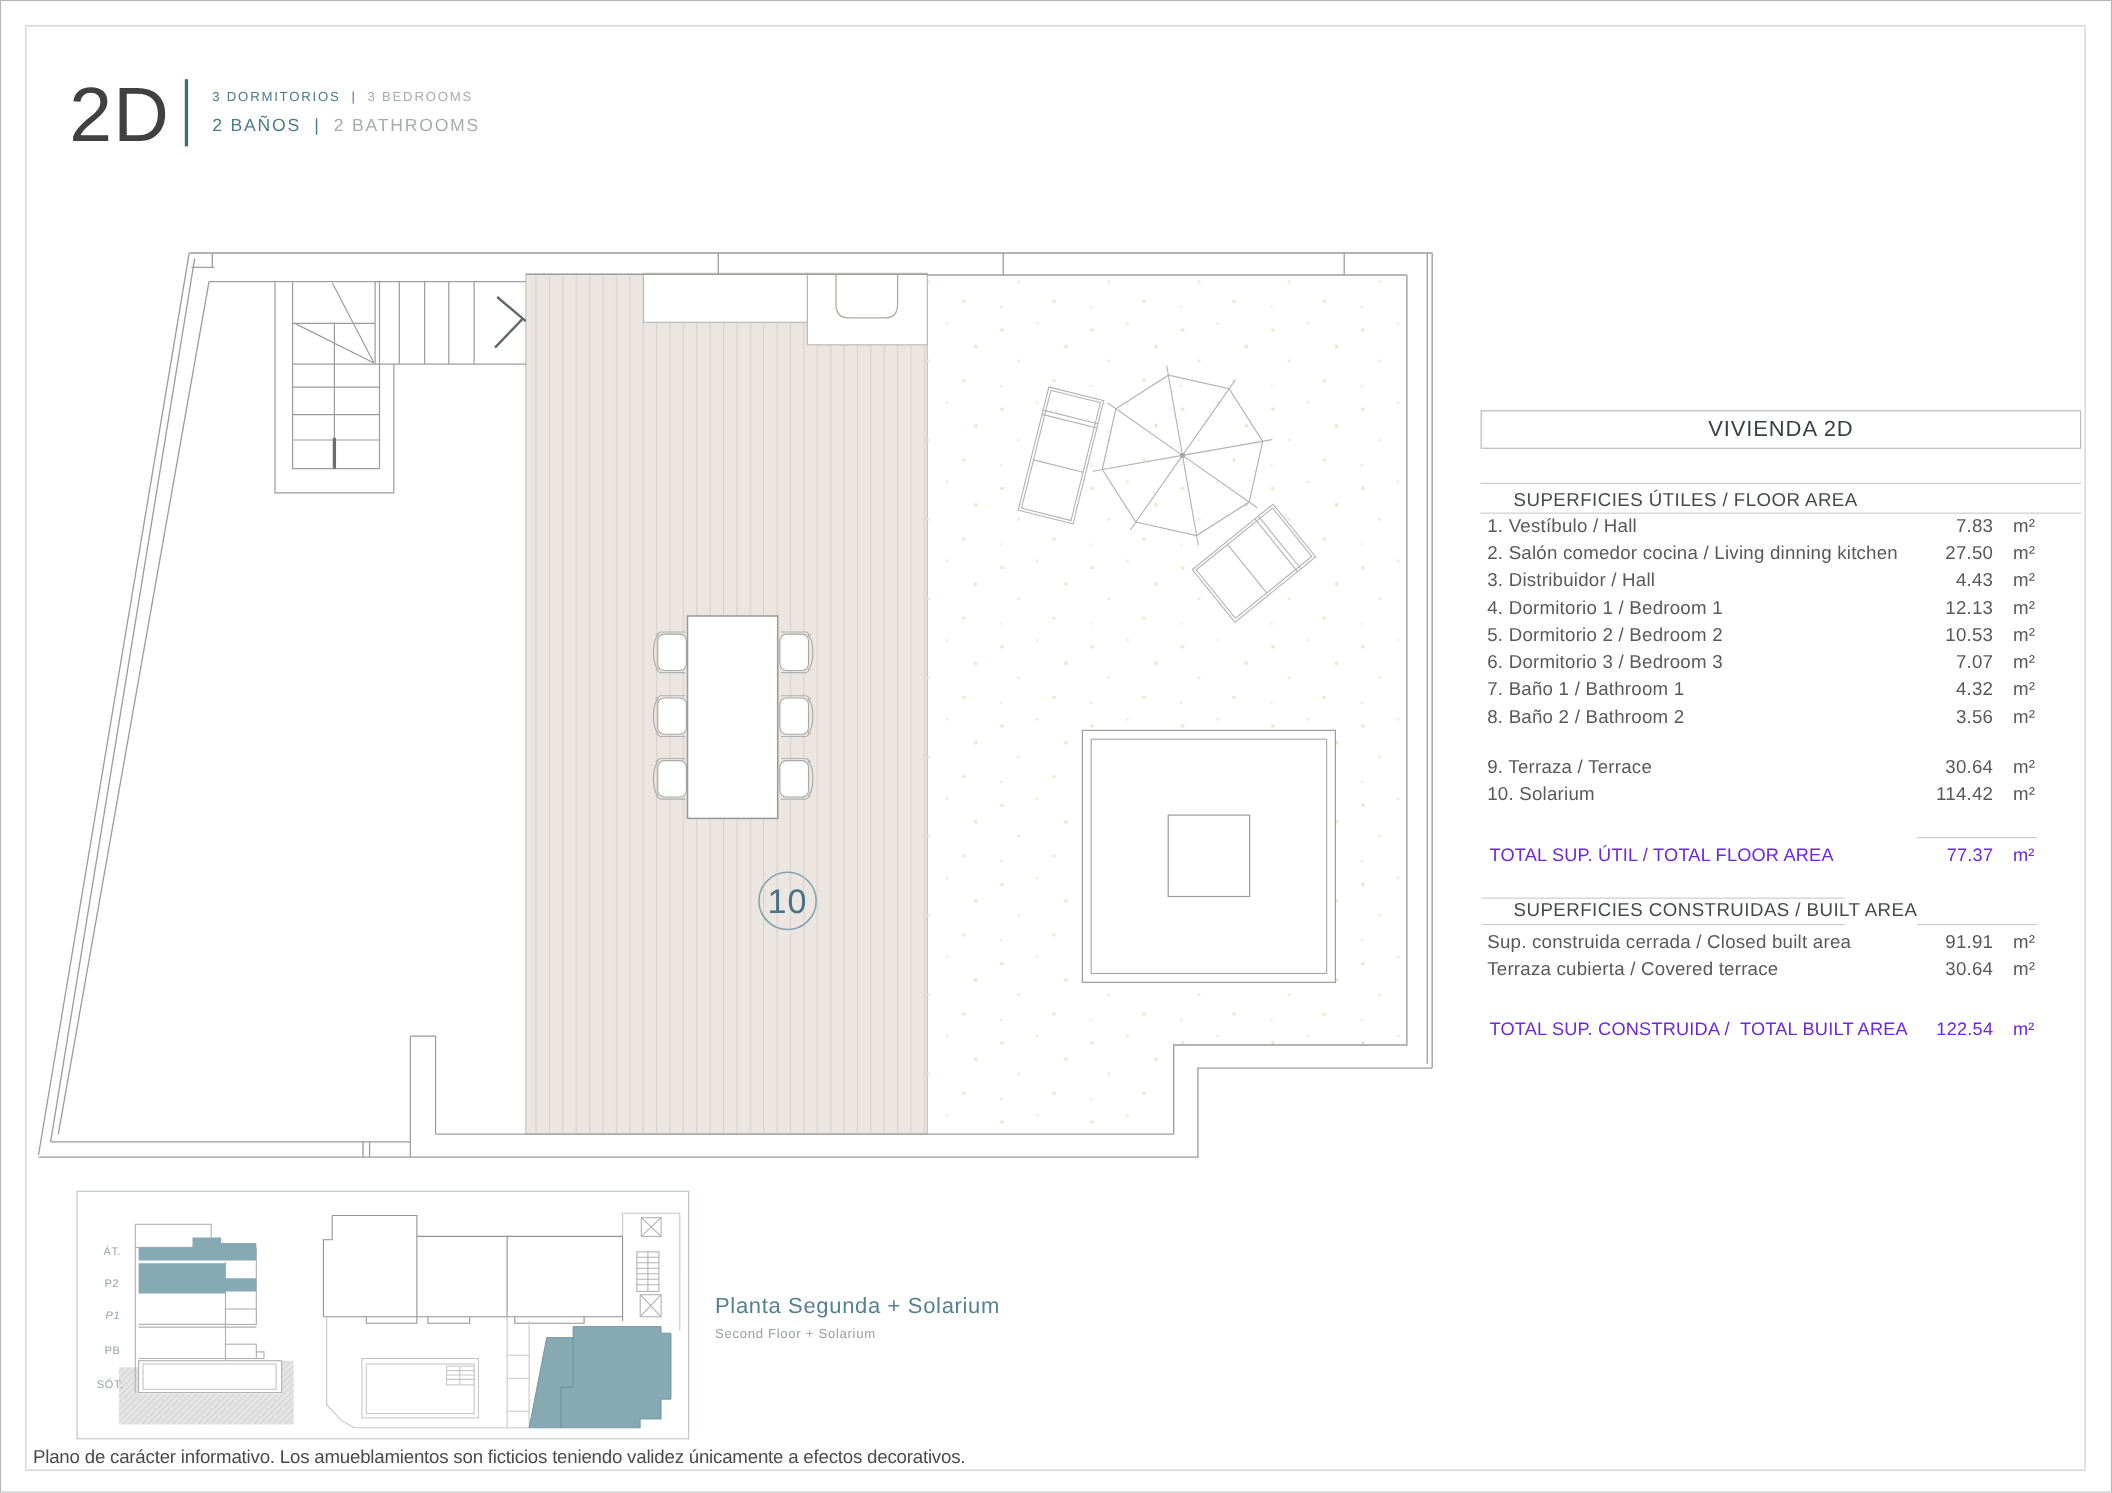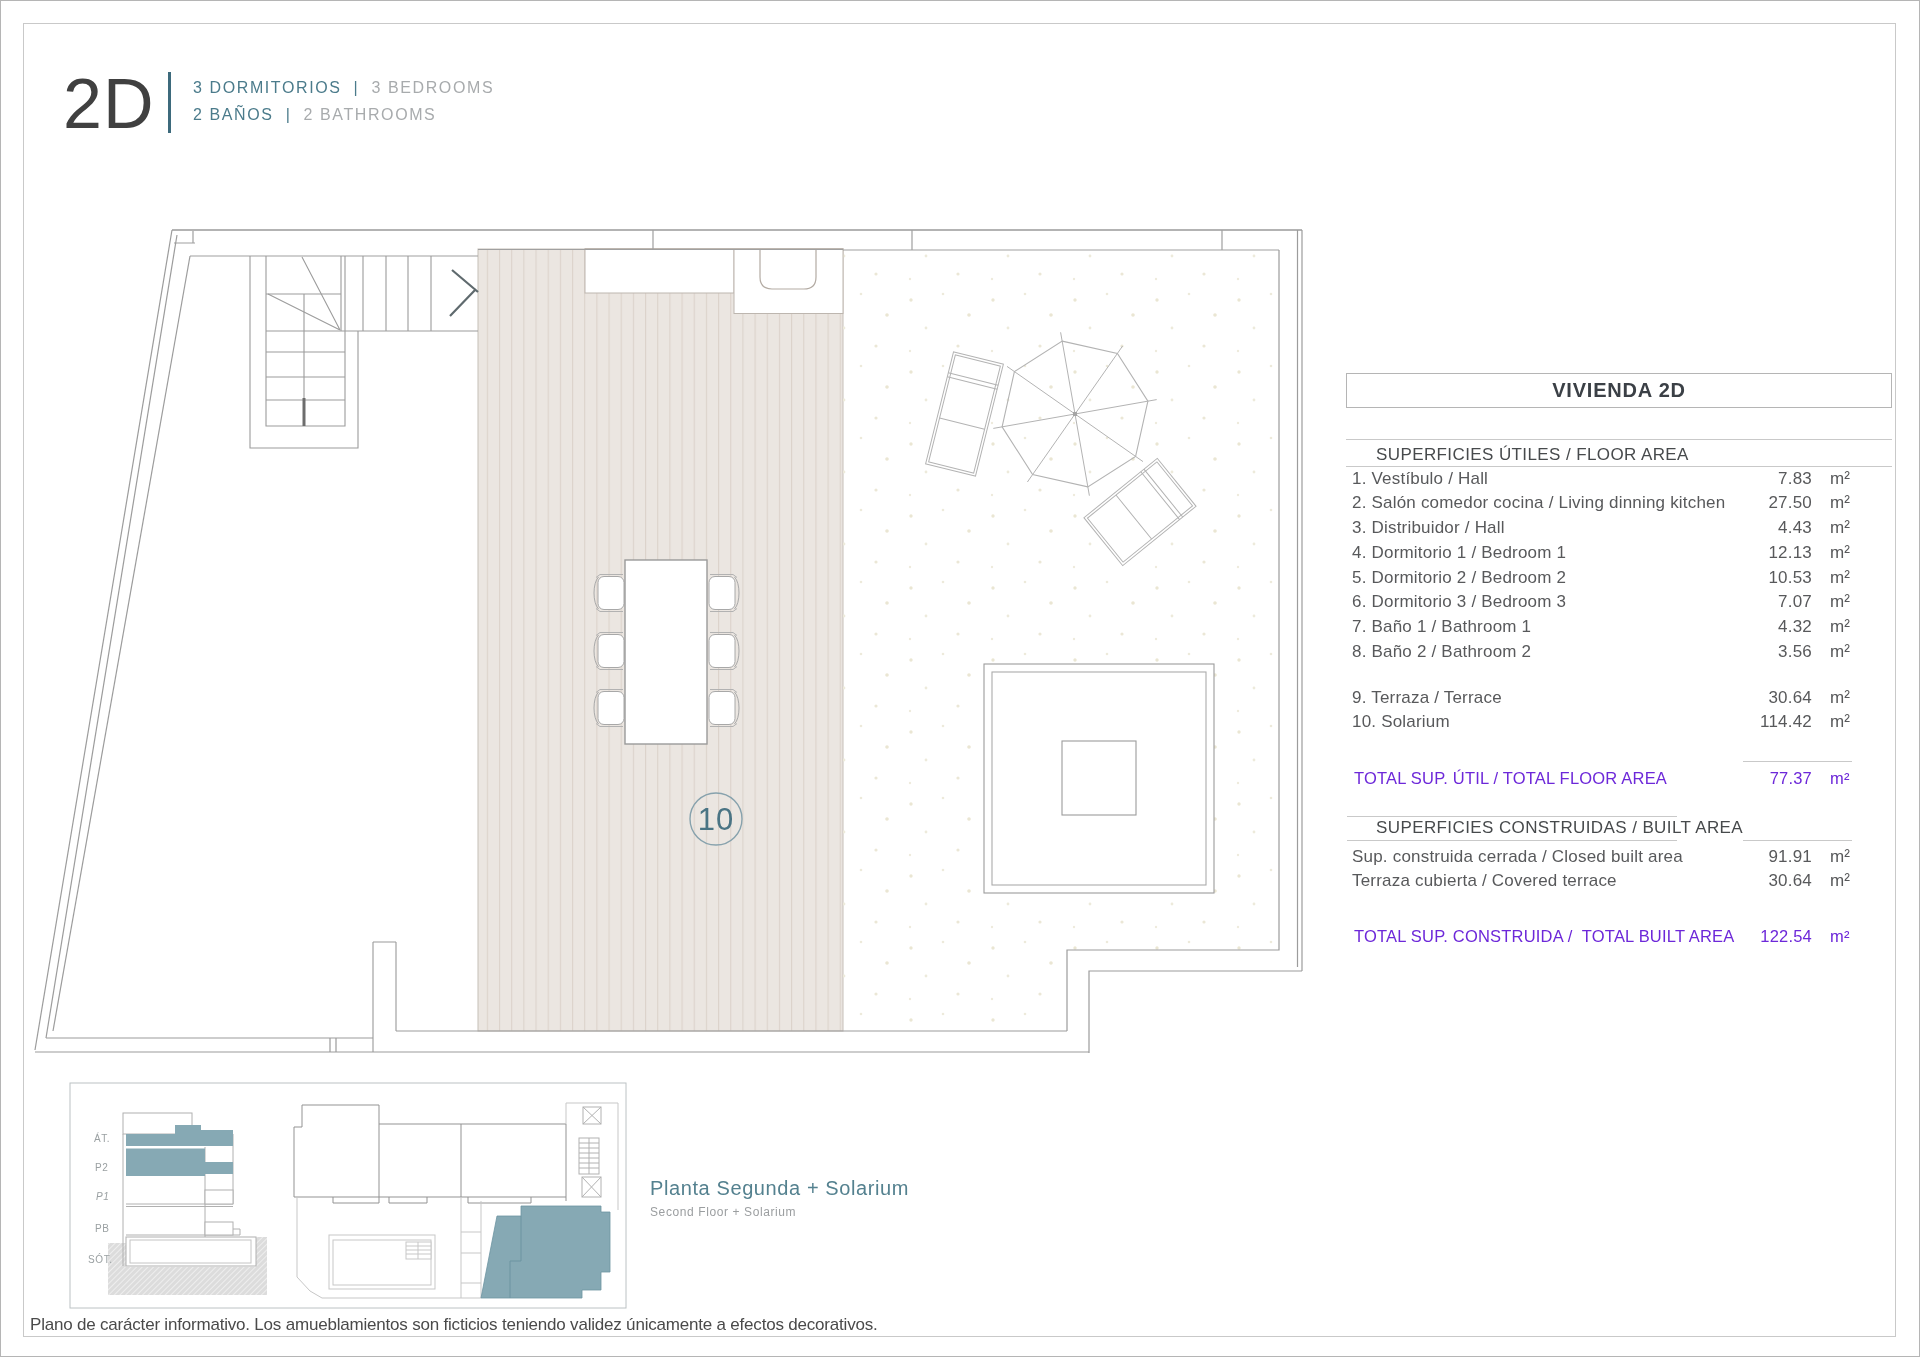--- a/index.html
+++ b/index.html
@@ -3,25 +3,25 @@
 <meta charset="utf-8">
 <style>
 html,body{margin:0;padding:0;}
 body{width:1920px;height:1357px;position:relative;background:#ffffff;
   font-family:"Liberation Sans",sans-serif;overflow:hidden;}
 .abs{position:absolute;}
 #pageedge{position:absolute;left:0;top:0;width:1918px;height:1355px;border:1px solid #b5b5b5;}
 #innerborder{position:absolute;left:23px;top:23px;width:1871px;height:1312px;border:1px solid #c9c9c9;}
 #h2d{left:63px;top:74px;font-size:70px;font-weight:normal;color:#404040;letter-spacing:1px;line-height:61px;}
 #hbar{left:168px;top:72px;width:3px;height:61px;background:#3d6a7c;}
-#hl1{left:193px;top:80px;font-size:16px;line-height:16px;color:#4b7b8b;letter-spacing:1.6px;text-align:right;}
+#hl1{left:193px;top:80px;font-size:12px;line-height:16px;color:#4b7b8b;letter-spacing:1.6px;text-align:right;}
 #hl2{left:193px;top:107px;font-size:16px;line-height:16px;color:#4b7b8b;letter-spacing:1.6px;}
 .gtx{color:#a8abad;}
 #vivbox{left:1346px;top:373px;width:544px;height:33px;border:1px solid #b5b5b5;
-  display:flex;align-items:center;justify-content:center;font-size:20px;font-weight:bold;
+  display:flex;align-items:center;justify-content:center;font-size:20px;font-weight:normal;
   color:#3b4046;letter-spacing:0.8px;}
 .prow{position:absolute;left:1352px;width:500px;font-size:17px;line-height:18px;color:#58595b;letter-spacing:0.2px;}
 .prow .v{position:absolute;left:376px;width:84px;text-align:right;}
 .prow .u{position:absolute;left:478px;}
 .phead{position:absolute;left:1376px;font-size:17px;line-height:17px;color:#474a4c;letter-spacing:0.4px;}
 .ptot{position:absolute;left:1354px;width:498px;font-size:16.5px;line-height:18px;color:#6d28d9;letter-spacing:0.2px;}
 .ptot .v{position:absolute;left:374px;width:84px;text-align:right;}
 .ptot .u{position:absolute;left:476px;}
 .rule{position:absolute;background:#c9c9c9;height:1px;}
 #cap1{left:650px;top:1177px;font-size:20px;line-height:23px;color:#54818f;letter-spacing:0.6px;}

